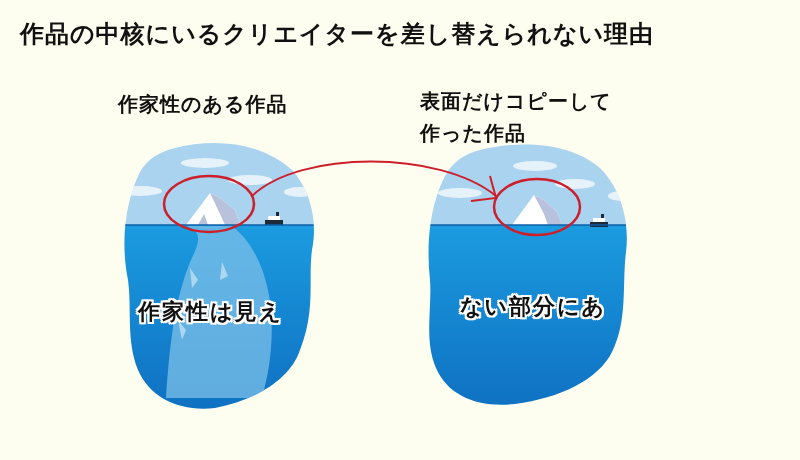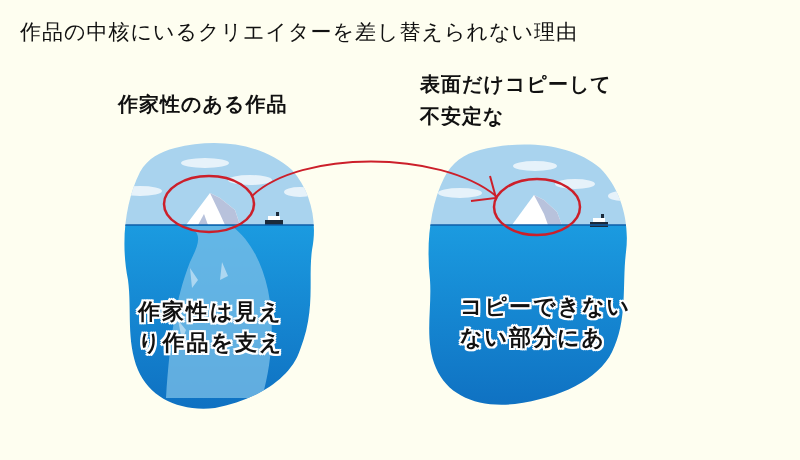--- a/index.html
+++ b/index.html
@@ -1,34 +1,34 @@
 <!DOCTYPE html>
 <html><head>
 <meta charset="utf-8">
 <style>
   html,body{margin:0;padding:0;}
   body{width:800px;height:460px;background:#fefef0;position:relative;overflow:hidden;
        font-family:"DejaVu Sans","Liberation Sans",sans-serif;}
-  .title{position:absolute;left:20px;top:18px;font-size:21px;font-weight:normal;color:#111;letter-spacing:1px;white-space:nowrap;}
+  .title{position:absolute;left:20px;top:18px;font-size:24px;font-weight:bold;color:#111;letter-spacing:1px;white-space:nowrap;}
   .label{position:absolute;font-size:20px;font-weight:bold;color:#111;line-height:32px;letter-spacing:1px;}
   .scene{position:absolute;top:0;left:0;}
   .caption{position:absolute;font-size:22px;font-weight:bold;color:#111;line-height:31px;letter-spacing:2px;
-    text-shadow:-2px -2px 0 #fff,2px -2px 0 #fff,-2px 2px 0 #fff,2px 2px 0 #fff,0 2px 0 #fff,0 -2px 0 #fff,2px 0 0 #fff,-2px 0 0 #fff;}
+    text-shadow:-2px -2px 0 #fff,2px -2px 0 #fff,-2px 2px 0 #fff,2px 2px 0 #fff,0 2px 0 #fff,0 -2px 0 #fff,2px 0 0 #fff,-2px 0 0 #fff;text-align:center;}
   .caption span{display:block;white-space:nowrap;}
 </style>
 </head>
 <body>
 
 <div class="title">作品の中核にいるクリエイターを差し替えられない理由</div>
 
 <div class="label" style="left:118px;top:88px;">作家性のある作品</div>
 
-<div class="label" style="left:420px;top:68px;">
+<div class="label" style="left:420px;top:85px;">
   <div>表面だけコピーして</div>
-  <div>不安定な</div>
+  <div>作った作品</div>
 </div>
 
 <svg class="scene" width="800" height="460" viewBox="0 0 800 460">
   <defs>
     <linearGradient id="seaL" x1="0" y1="0" x2="0" y2="1">
       <stop offset="0" stop-color="#1b9be0"></stop>
       <stop offset="1" stop-color="#0e6dbf"></stop>
     </linearGradient>
     <clipPath id="blobL">
       <path d="M175,148 C215,138 260,142 292,170 C310,190 318,220 312,250 C308,280 316,310 300,350 C290,380 255,400 215,408 C180,412 150,398 138,370 C126,340 132,310 128,280 C120,240 126,200 140,172 C148,158 160,152 175,148 Z"></path>
@@ -79,19 +79,17 @@
   <ellipse cx="537" cy="207" rx="43" ry="28" fill="none" stroke="#cc1f2a" stroke-width="2.5"></ellipse>
 
   <g>
     <path d="M252,196 C300,150 440,150 496,196" fill="none" stroke="#cc1f2a" stroke-width="2"></path>
     <path d="M490,176 L496,198 L471,201" fill="none" stroke="#cc1f2a" stroke-width="2"></path>
   </g>
 </svg>
 
 <div class="caption" style="left:138px;top:296px;">
   <span>作家性は見え</span>
-  <span>り作品を支え</span>
 </div>
 
 <div class="caption" style="left:460px;top:291px;">
-  <span>コピーできない</span>
   <span>ない部分にあ</span>
 </div>
 
 </body></html>

